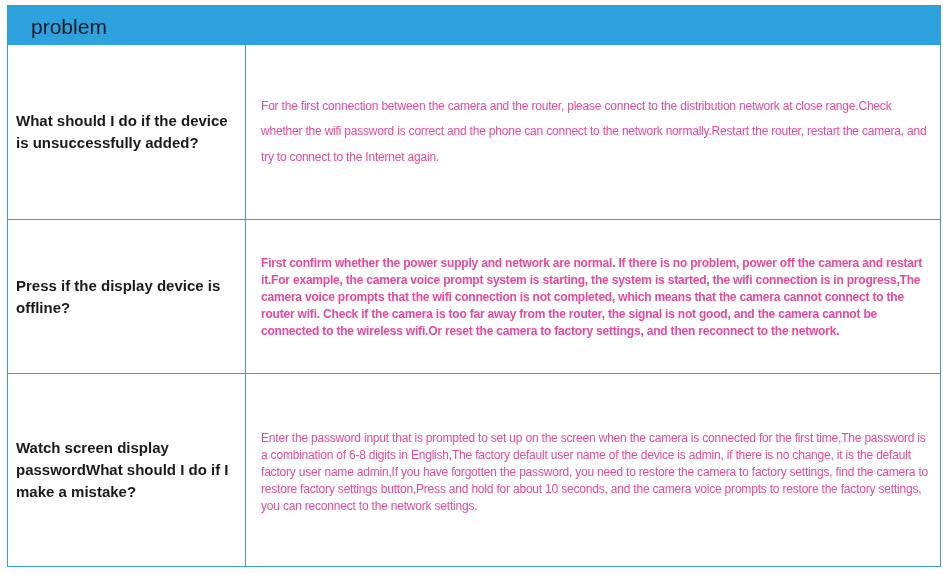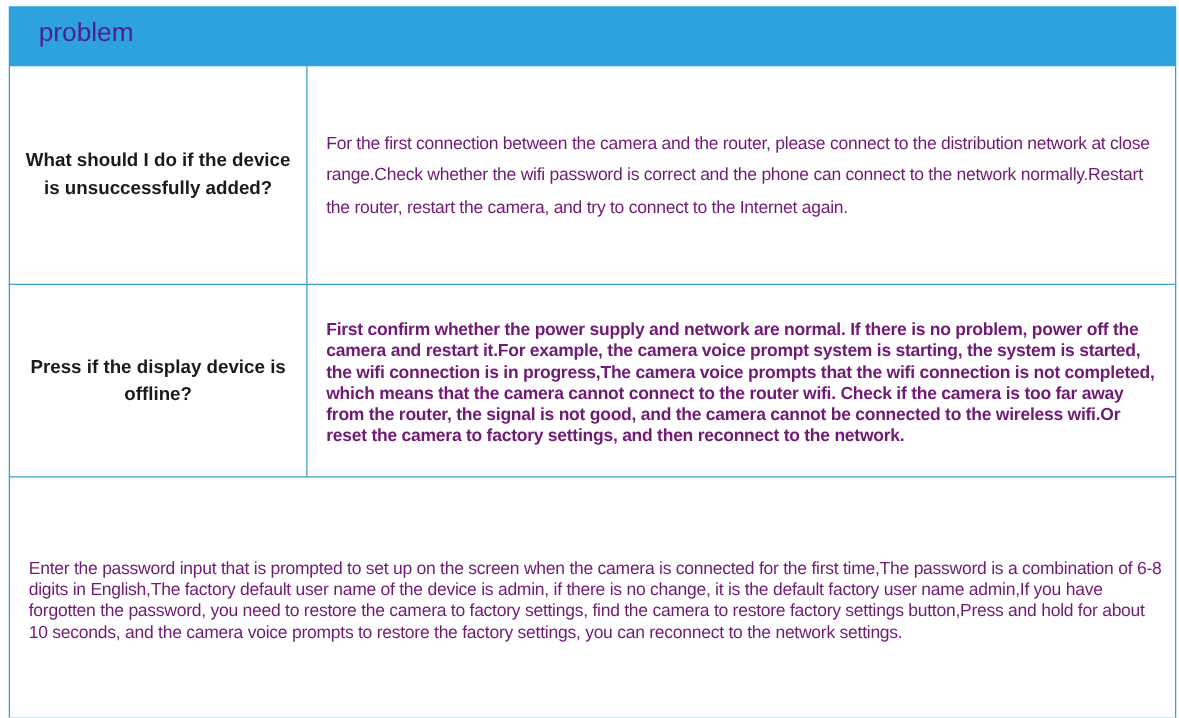--- a/index.html
+++ b/index.html
@@ -1,23 +1,23 @@
 <!DOCTYPE html>
 <html><head>
 <meta charset="utf-8">
 <style>
   html, body { margin: 0; padding: 0; background: #ffffff; }
   body { width: 943px; height: 574px; position: relative; overflow: hidden; font-family: "Liberation Sans", "DejaVu Sans", sans-serif; }
   .faq-table { position: absolute; left: 7px; top: 5px; width: 934px; }
-  .header { display: flex; height: 48px; background: #2ea2dc; color: #4c1d95; flex-direction: column; }
+  .header { display: flex; height: 40px; background: #2ea2dc; color: #0f172a; flex-direction: column; }
   .header .col1 { width: 238px; box-sizing: border-box; padding-left: 24px; font-size: 21px; line-height: 44px; }
   .header .col2 { flex: 1; box-sizing: border-box; padding-left: 14px; font-size: 21px; line-height: 44px; }
   .row { display: flex; border-left: 1.5px solid #3aa0c8; border-right: 1.5px solid #3aa0c8; border-bottom: 1.5px solid #3aa0c8; box-sizing: border-box; }
-  .row .q { width: 238px; box-sizing: border-box; border-right: 1.5px solid #3aa0c8; display: flex; align-items: center; justify-content: center; text-align: center; font-weight: bold; font-size: 15px; line-height: 22px; color: #1a1a1a; padding: 0 8px; }
-  .row .a { flex: 1; box-sizing: border-box; padding: 0 8px 0 15px; display: flex; align-items: center; font-size: 14px; color: #701a75; letter-spacing: -0.2px; }
+  .row .q { width: 238px; box-sizing: border-box; border-right: 1.5px solid #3aa0c8; display: flex; align-items: center; justify-content: center; text-align: left; font-weight: bold; font-size: 15px; line-height: 22px; color: #1a1a1a; padding: 0 8px; }
+  .row .a { flex: 1; box-sizing: border-box; padding: 0 8px 0 15px; display: flex; align-items: center; font-size: 12px; color: #ec4899; letter-spacing: -0.2px; }
   .row1 { height: 175px; }
   .row1 .a { line-height: 25.5px; }
   .row2 { height: 154px; }
   .row2 .a { line-height: 17px; padding-top: 2px; font-weight: bold; }
   .row3 { height: 193px; }
   .row3 .a { line-height: 17px; padding-top: 4px; }
 </style>
 </head>
 <body>
 
@@ -30,15 +30,16 @@
     <div class="q">What should I do if the device is unsuccessfully added?</div>
     <div class="a">For the first connection between the camera and the router, please connect to the distribution network at close range.Check whether the wifi password is correct and the phone can connect to the network normally.Restart the router, restart the camera, and try to connect to the Internet again.</div>
   </div>
 
   <div class="row row2">
     <div class="q">Press if the display device is offline?</div>
     <div class="a">First confirm whether the power supply and network are normal. If there is no problem, power off the camera and restart it.For example, the camera voice prompt system is starting, the system is started, the wifi connection is in progress,The camera voice prompts that the wifi connection is not completed, which means that the camera cannot connect to the router wifi. Check if the camera is too far away from the router, the signal is not good, and the camera cannot be connected to the wireless wifi.Or reset the camera to factory settings, and then reconnect to the network.</div>
   </div>
 
   <div class="row row3">
+    <div class="q">Watch screen display passwordWhat should I do if I make a mistake?</div>
     <div class="a">Enter the password input that is prompted to set up on the screen when the camera is connected for the first time,The password is a combination of 6-8 digits in English,The factory default user name of the device is admin, if there is no change, it is the default factory user name admin,If you have forgotten the password, you need to restore the camera to factory settings, find the camera to restore factory settings button,Press and hold for about 10 seconds, and the camera voice prompts to restore the factory settings, you can reconnect to the network settings.</div>
   </div>
 </div>
 
 </body></html>

